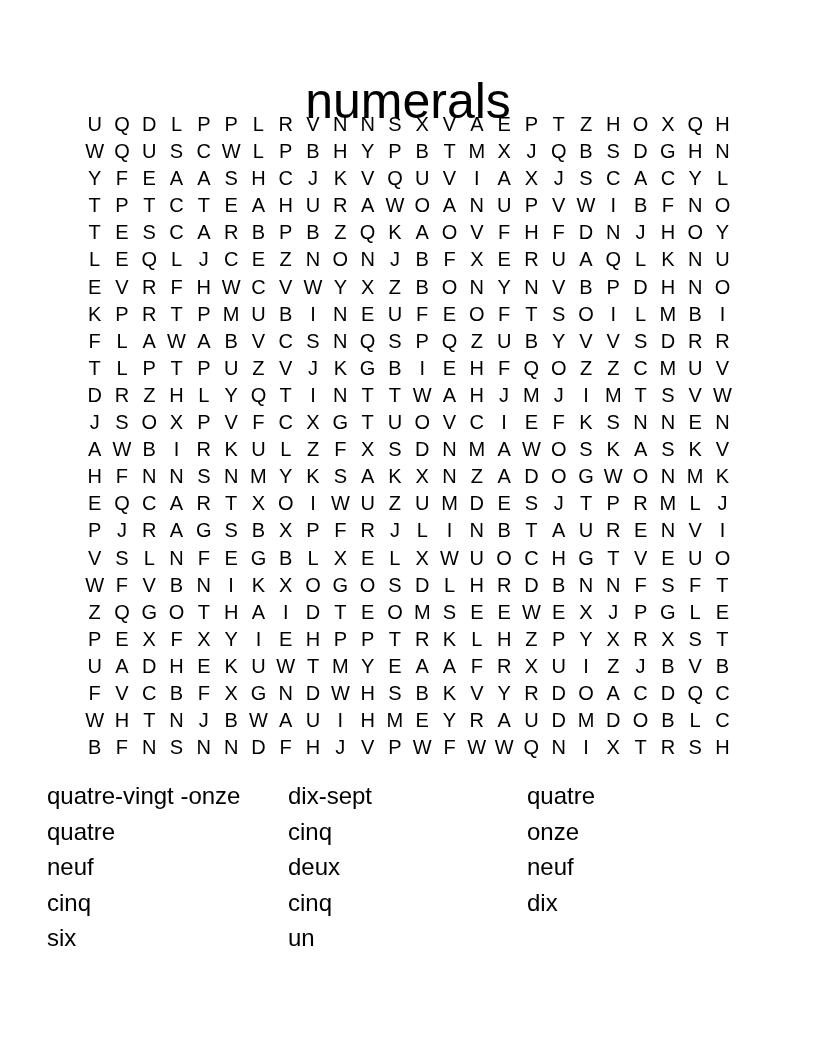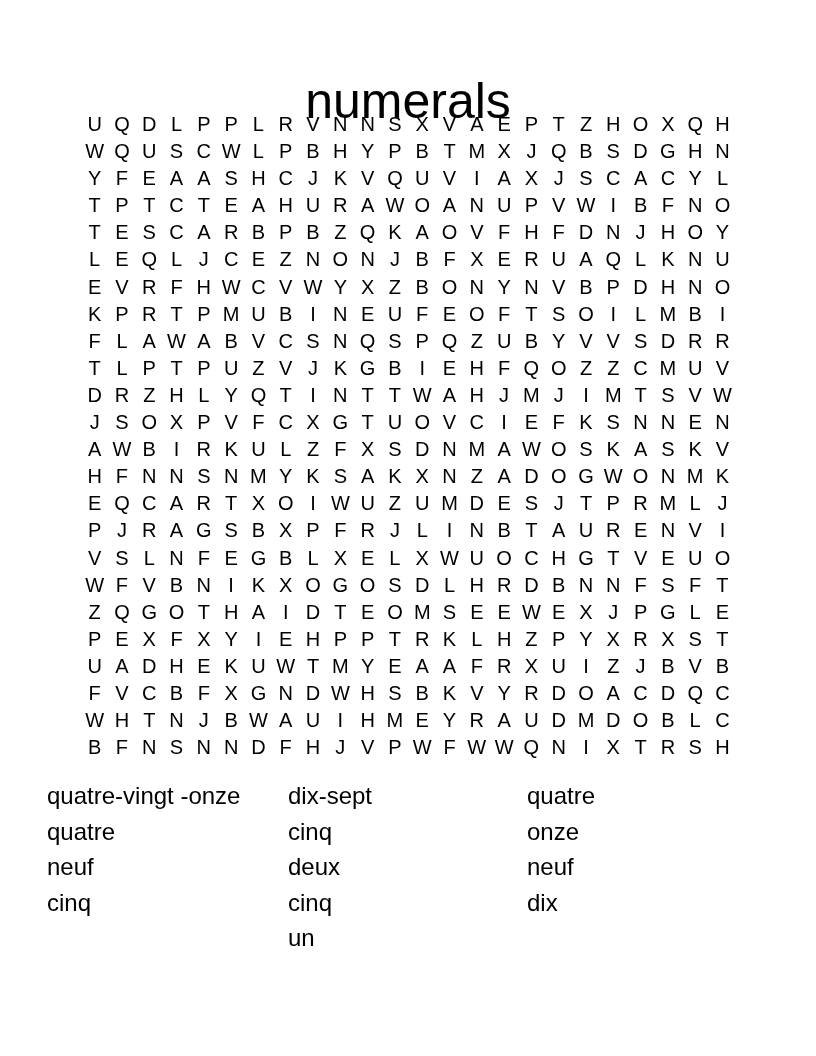--- a/index.html
+++ b/index.html
@@ -652,20 +652,21 @@
       <span class="cell">S</span>
       <span class="cell">H</span>
     </div>
 
   <div class="wordlist">
       <div class="wordcol col-0">
         <div class="word">quatre-vingt -onze</div>
         <div class="word">quatre</div>
         <div class="word">neuf</div>
         <div class="word">cinq</div>
+        <div class="word">six</div>
       </div>
       <div class="wordcol col-1">
         <div class="word">dix-sept</div>
         <div class="word">cinq</div>
         <div class="word">deux</div>
         <div class="word">cinq</div>
         <div class="word">un</div>
       </div>
       <div class="wordcol col-2">
         <div class="word">quatre</div>

